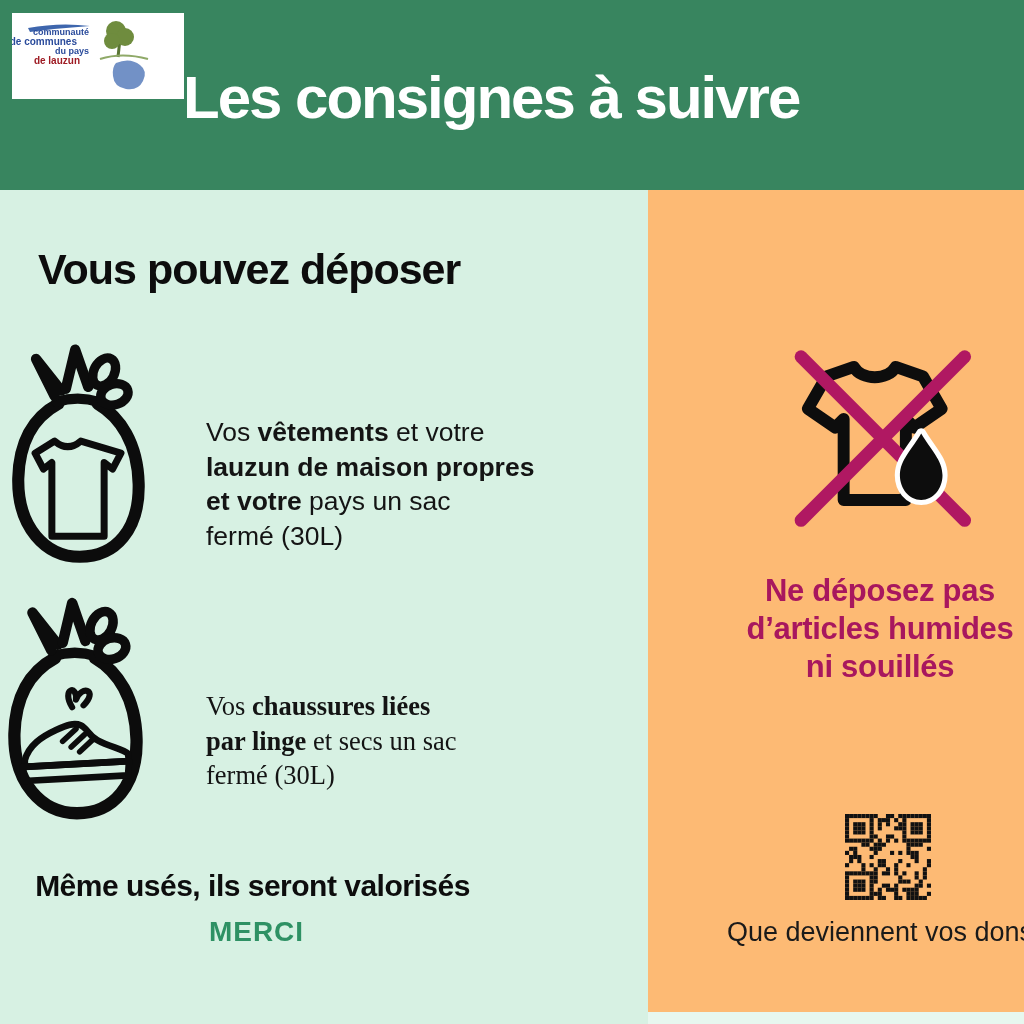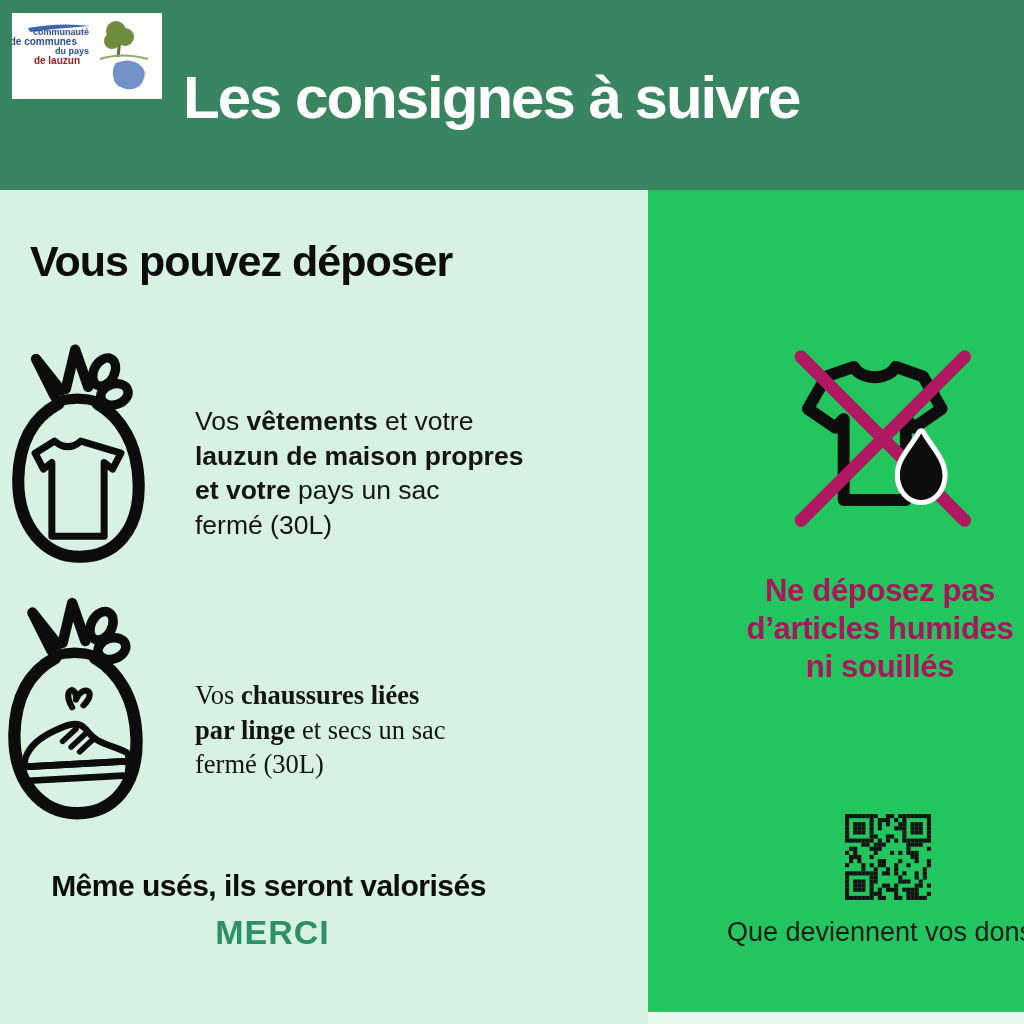--- a/index.html
+++ b/index.html
@@ -5,40 +5,40 @@
   :root{
     --green:#38855F; --mint:#D7F1E3; --magenta:#A8175E; --xmag:#B01862;
     --merci:#2E9164; --ink:#121212;
   }
   html,body{margin:0;padding:0;}
   body{
     width:1024px;height:1024px;position:relative;overflow:hidden;background:#fff;
     font-family:"Liberation Sans", "DejaVu Sans", sans-serif;color:var(--ink);
   }
   .banner{position:absolute;left:0;top:0;width:1024px;height:190px;background:var(--green);}
-  .logo-box{position:absolute;left:12px;top:13px;width:150px;height:86px;background:#fff;}
+  .logo-box{position:absolute;left:12px;top:13px;width:172px;height:86px;background:#fff;}
   .title{
     position:absolute;left:175px;top:55px;margin:8px;
     font-size:60px;line-height:70px;font-weight:800;letter-spacing:-2px;color:#fff;white-space:nowrap;
   }
   .left-panel{position:absolute;left:0;top:190px;width:648px;height:834px;background:var(--mint);}
   .heading{
-    position:absolute;left:30px;top:46px;margin:0;
+    position:absolute;left:30px;top:46px;margin:8px;
     font-size:43px;line-height:50px;font-weight:800;letter-spacing:-1px;color:#0d0d0d;white-space:nowrap;
   }
   .item-icon-1{position:absolute;left:8px;top:152px;width:140px;height:228px;}
   .item-icon-2{position:absolute;left:4px;top:406px;width:142px;height:230px;}
-  .item-text{position:absolute;left:195px;margin:0;font-size:26.5px;line-height:34.5px;color:#141414;white-space:nowrap;}
+  .item-text{position:absolute;left:195px;margin:11px;font-size:26.5px;line-height:34.5px;color:#141414;white-space:nowrap;}
   .item-text b{font-weight:700;}
   .item-text-1{top:214px;}
   .item-text-2{top:488px;font-family:Liberation Serif, serif;}
-  .footer-note{position:absolute;left:16px;top:677px;width:505px;text-align:center;}
+  .footer-note{position:absolute;left:0;top:677px;width:505px;text-align:center;}
   .footer-line{margin:0;font-size:30px;line-height:38px;font-weight:800;letter-spacing:-0.5px;color:#0d0d0d;white-space:nowrap;}
-  .merci{margin:11px 0 0 8px;font-size:34px;line-height:32px;font-weight:800;letter-spacing:1px;color:var(--merci);}
-  .right-panel{position:absolute;left:648px;top:190px;width:376px;height:822px;background:#22c55e;}
+  .merci{margin:11px 0 0 8px;font-size:28px;line-height:32px;font-weight:800;letter-spacing:1px;color:var(--merci);}
+  .right-panel{position:absolute;left:648px;top:190px;width:376px;height:822px;background:#fdba74;}
   .warn-icon{position:absolute;left:136px;top:146px;width:196px;height:200px;}
   .warning{
     position:absolute;left:52px;top:382px;width:360px;margin:0;text-align:center;
     font-size:31px;line-height:38px;font-weight:800;letter-spacing:-0.3px;color:var(--magenta);
   }
   .warning span{display:block;white-space:nowrap;}
   .qr-box{position:absolute;left:197px;top:624px;width:86px;height:86px;}
   .qr-caption{position:absolute;left:32px;top:726px;width:400px;margin:0;text-align:center;font-size:27px;line-height:32px;color:#1a1a1a;white-space:nowrap;}
   .bottom-strip{position:absolute;left:648px;top:1012px;width:376px;height:12px;background:#E7F7EF;}
   svg{display:block;}

